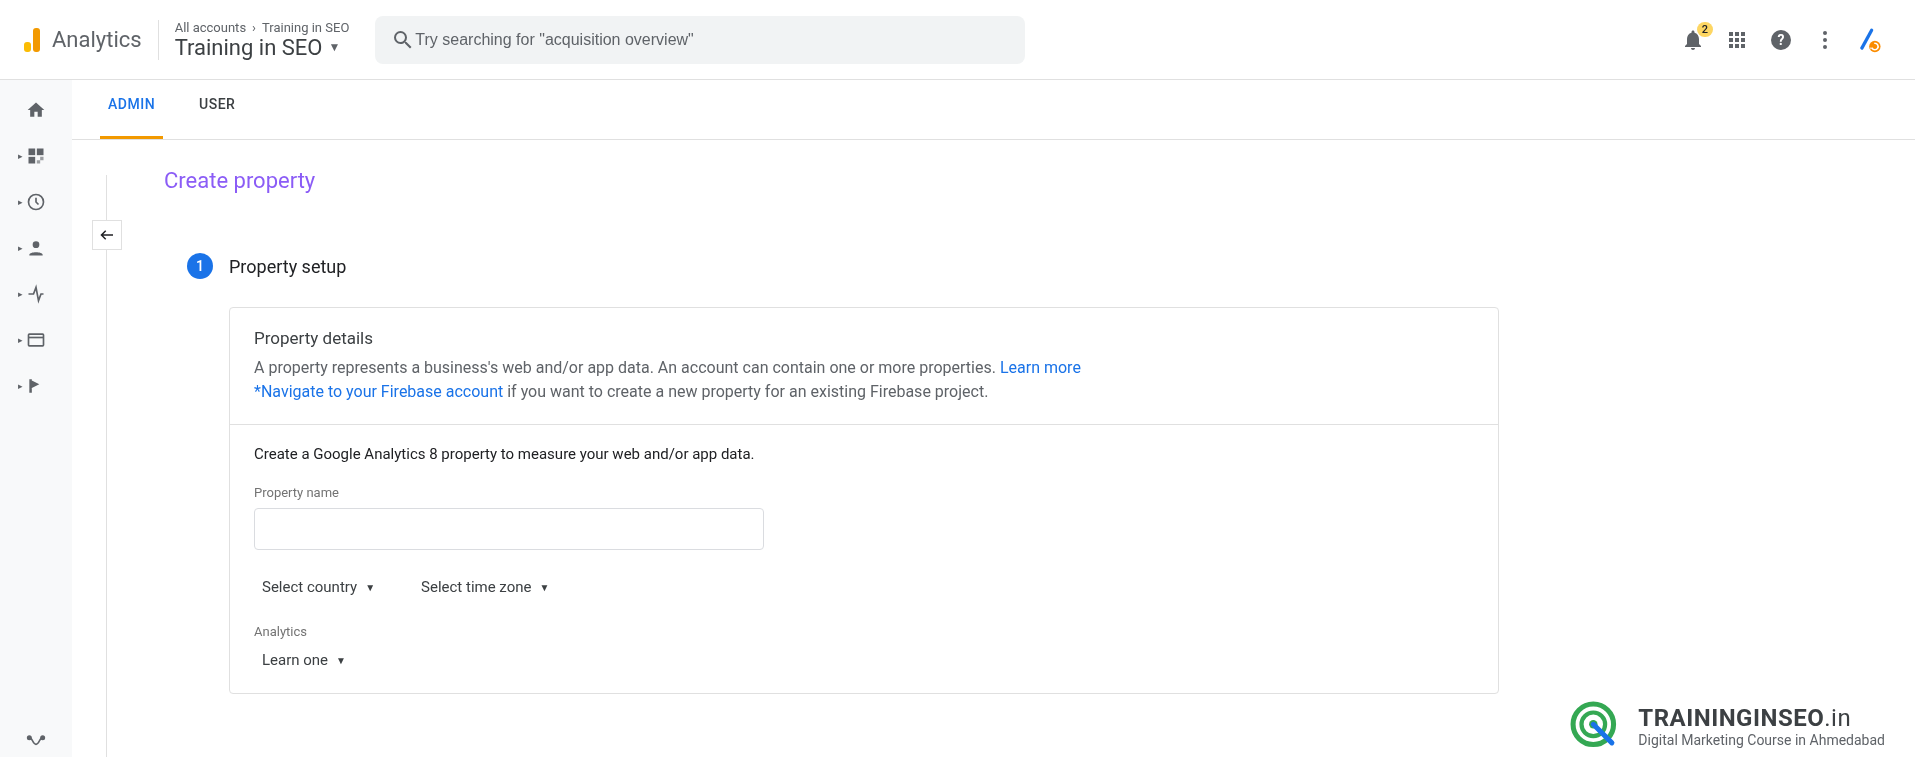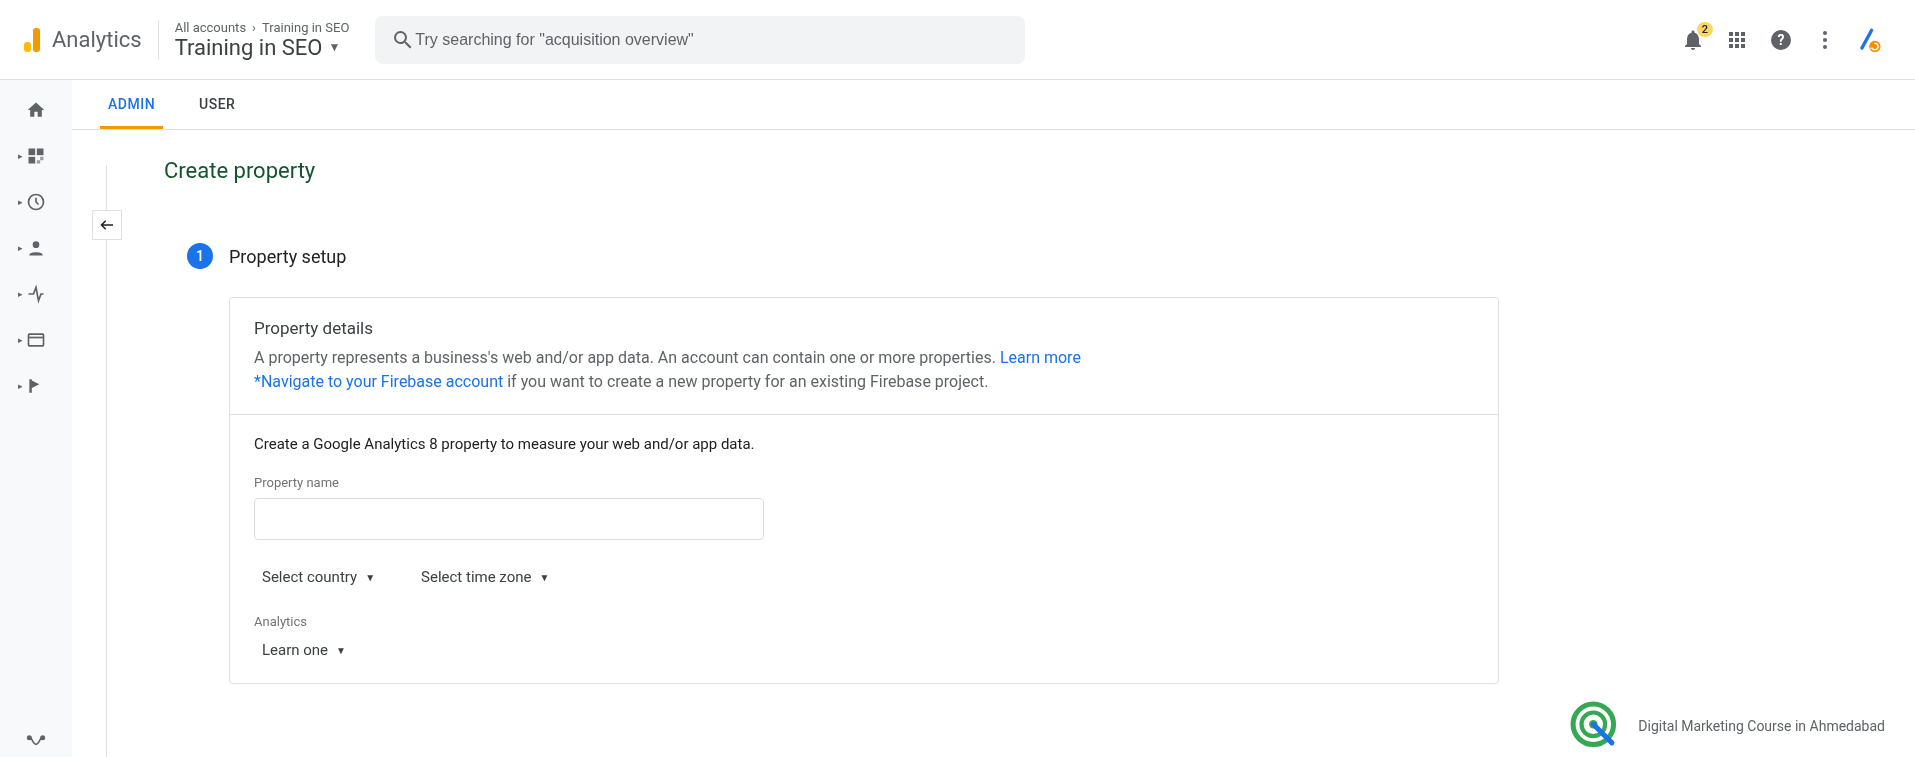--- a/index.html
+++ b/index.html
@@ -32,26 +32,26 @@
   .body-row { display: flex; height: calc(757px - 64px); }
   .left-rail { width: 72px; background: #f8f9fa; display: flex; flex-direction: column; align-items: center; padding-top: 18px; gap: 22px; position: relative; }
   .rail-item { width: 40px; height: 24px; display: flex; align-items: center; justify-content: center; color: #5f6368; cursor: pointer; position: relative; }
   .rail-item svg { width: 20px; height: 20px; }
   .rail-caret { position: absolute; left: 2px; font-size: 9px; color: #5f6368; }
   .rail-bottom { position: absolute; bottom: 20px; }
 
   
   .content { flex: 1; display: flex; flex-direction: column; }
   .tabs { display: flex; gap: 28px; padding: 0 28px; border-bottom: 1px solid #e0e0e0; background: #fff; }
-  .tab { padding: 16px 8px 14px; font-size: 14px; font-weight: 500; letter-spacing: 0.5px; color: #3c4043; cursor: pointer; }
+  .tab { padding: 16px 8px 24px; font-size: 14px; font-weight: 500; letter-spacing: 0.5px; color: #3c4043; cursor: pointer; }
   .tab.active { color: #1a73e8; border-bottom: 3px solid #f29900; }
   .main-area { flex: 1; position: relative; padding: 28px 0 0 20px; overflow: hidden; }
   .back-chip { position: absolute; left: 20px; top: 80px; width: 30px; height: 30px; border: 1px solid #e0e0e0; background: #fff; display: flex; align-items: center; justify-content: center; cursor: pointer; }
   .vertical-line { position: absolute; left: 34px; top: 35px; bottom: 0; width: 1px; background: #e0e0e0; }
-  .page-title { font-size: 22px; font-weight: 400; color: #14532d; margin-left: 72px; }
+  .page-title { font-size: 22px; font-weight: 400; color: #8b5cf6; margin-left: 72px; }
   .steps { margin-left: 95px; margin-top: 60px; }
   .step-header { display: flex; align-items: center; gap: 16px; margin-bottom: 28px; }
   .step-circle { width: 26px; height: 26px; border-radius: 50%; background: #1a73e8; color: #fff; display: flex; align-items: center; justify-content: center; font-size: 14px; font-weight: 500; }
   .step-title { font-size: 18px; color: #202124; }
   .card { border: 1px solid #e0e0e0; border-radius: 4px; margin-left: 42px; max-width: 1270px; }
   .card-sec { padding: 20px 24px; }
   .card-sec + .card-sec { border-top: 1px solid #e0e0e0; }
   .sec-title { font-size: 17px; font-weight: 400; color: #3c4043; margin-bottom: 8px; }
   .sec-desc { font-size: 16px; color: #5f6368; line-height: 1.5; }
   .sec-desc a { color: #1a73e8; text-decoration: none; }
@@ -247,18 +247,21 @@
 
       <div class="watermark">
         <svg class="wm-icon" viewBox="0 0 64 64">
           <circle cx="30" cy="30" r="24" fill="none" stroke="#34a853" stroke-width="6"></circle>
           <circle cx="30" cy="30" r="14" fill="none" stroke="#34a853" stroke-width="5"></circle>
           <circle cx="30" cy="30" r="5" fill="#34a853"></circle>
           <path d="M30 30 L52 52" stroke="#1a73e8" stroke-width="6" stroke-linecap="round"></path>
           <path d="M52 52 L46 50 L50 46 Z" fill="#1a73e8"></path>
         </svg>
         <div>
+          <div class="wm-text1">
+            <span>TRAININGINSEO</span><span class="dotin">.in</span>
+          </div>
           <div class="wm-text2">Digital Marketing Course in Ahmedabad</div>
         </div>
       </div>
     </div>
   </div>
 </div>
 
 </body></html>

